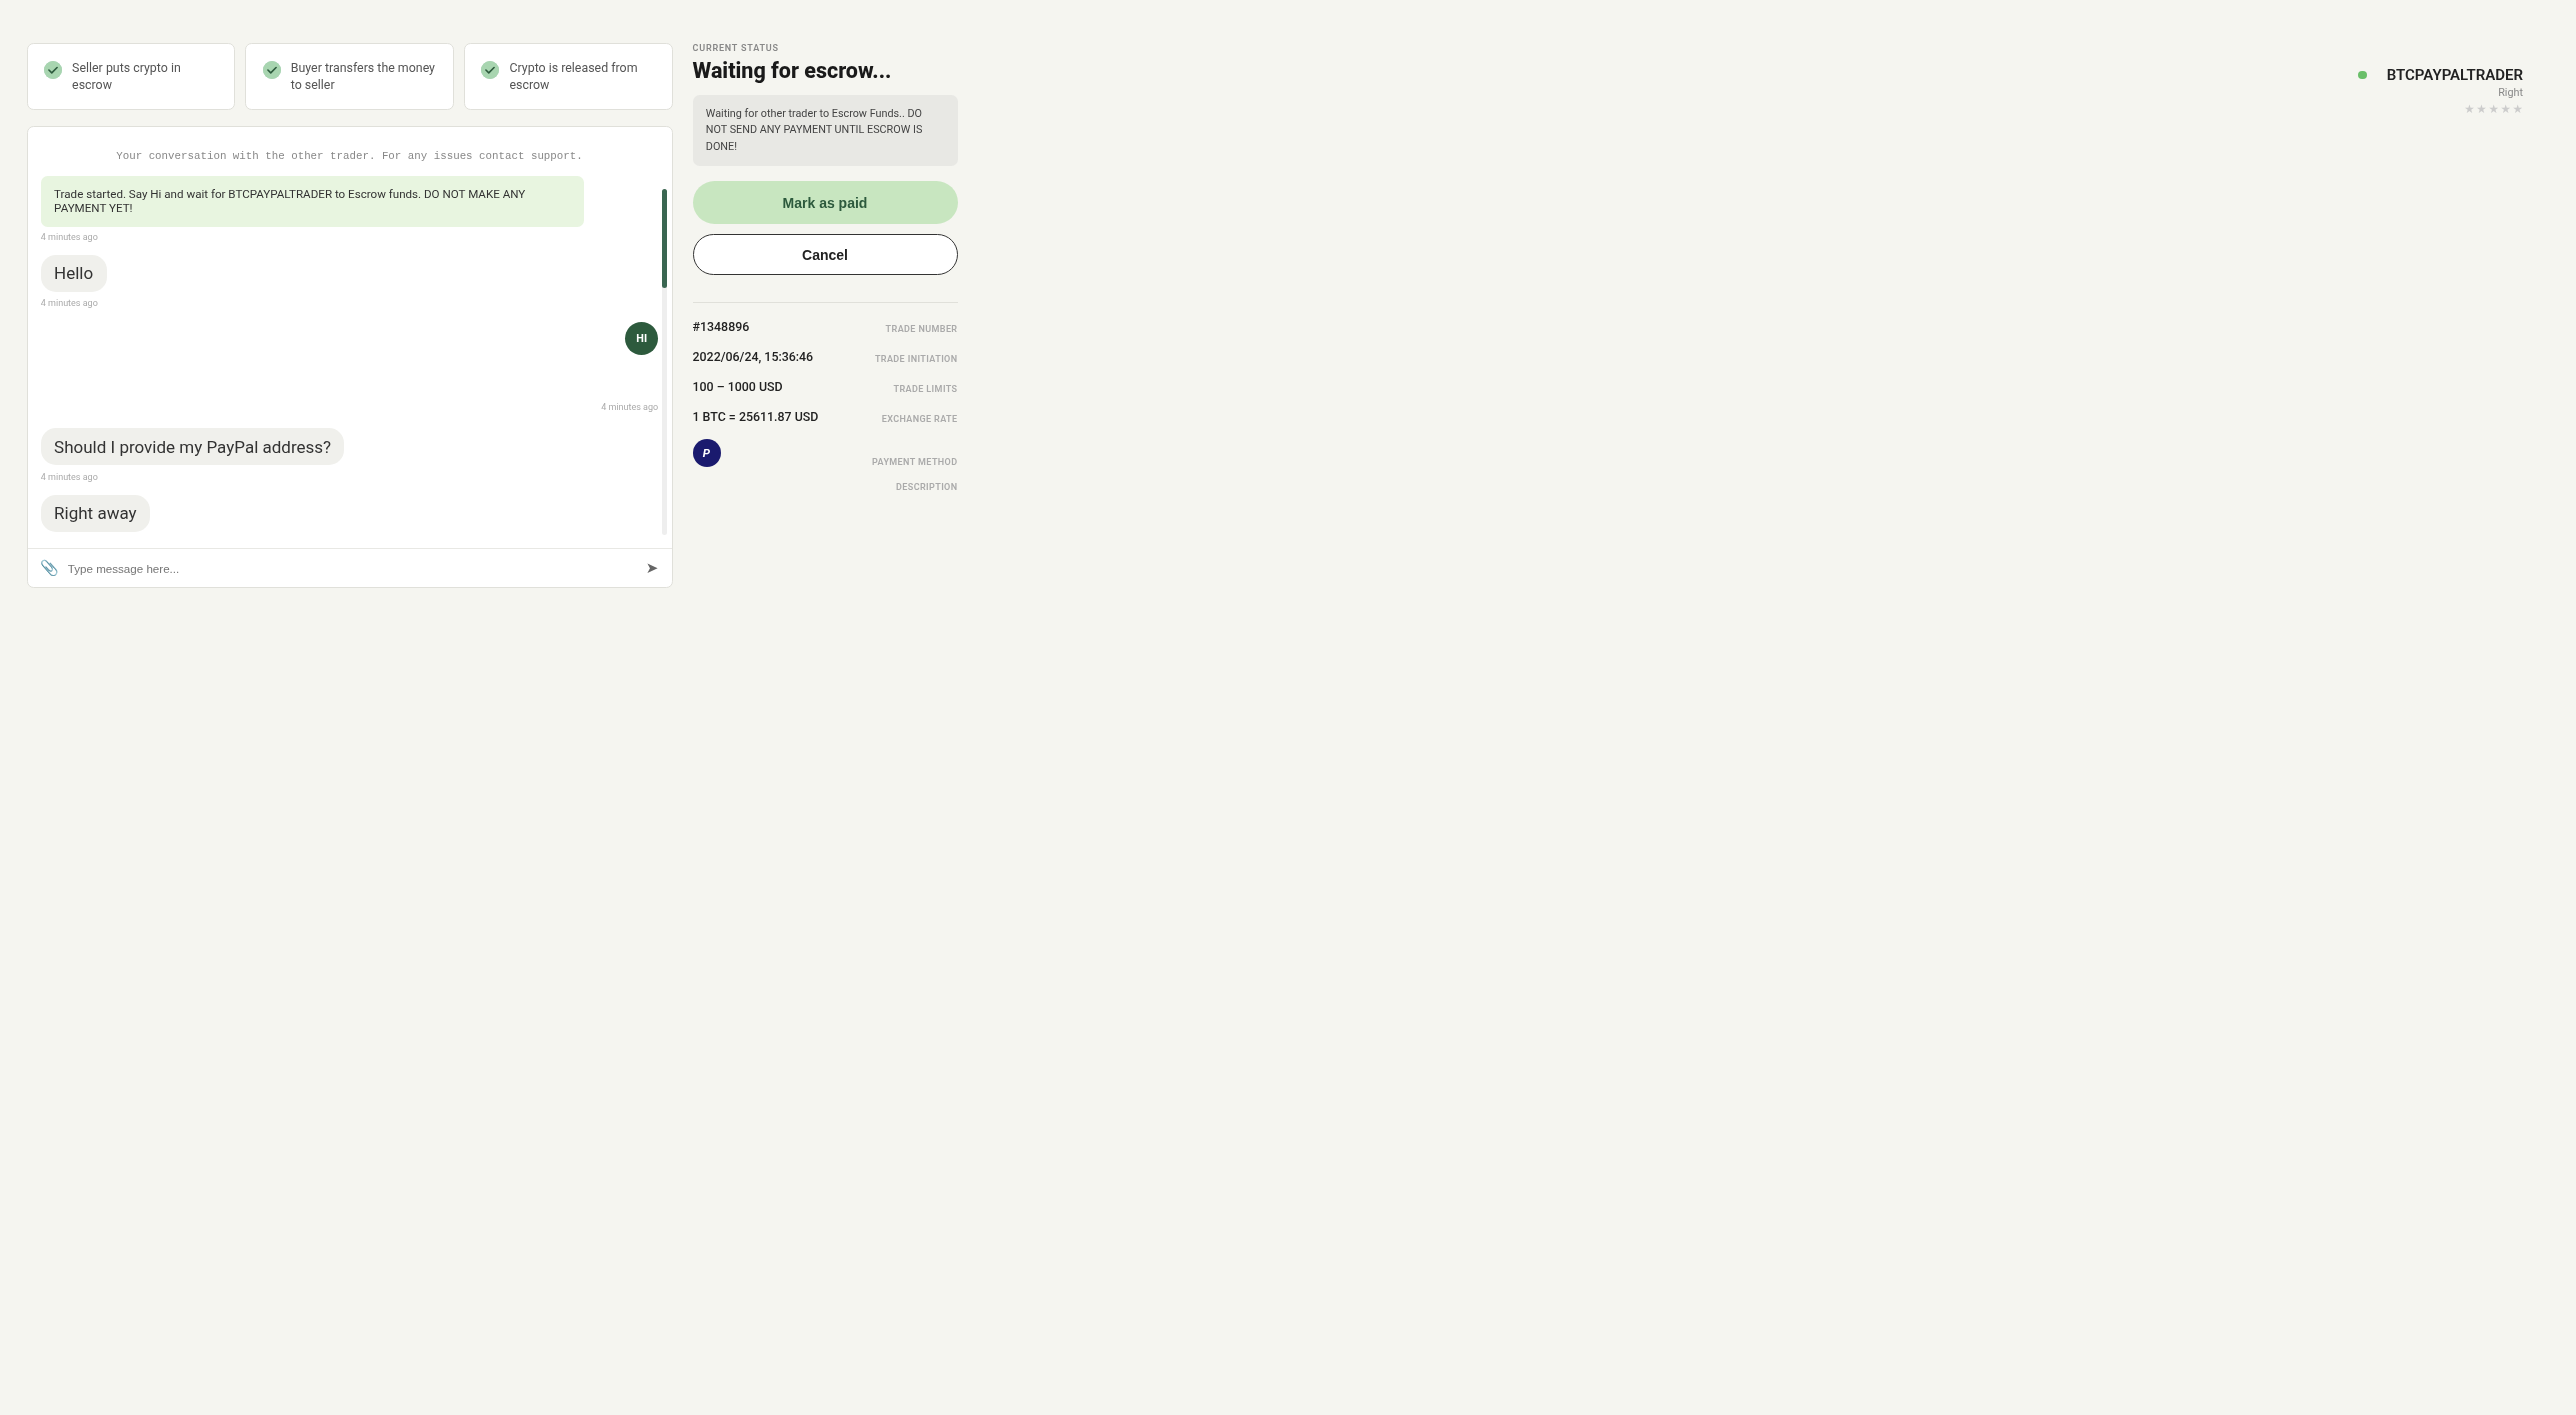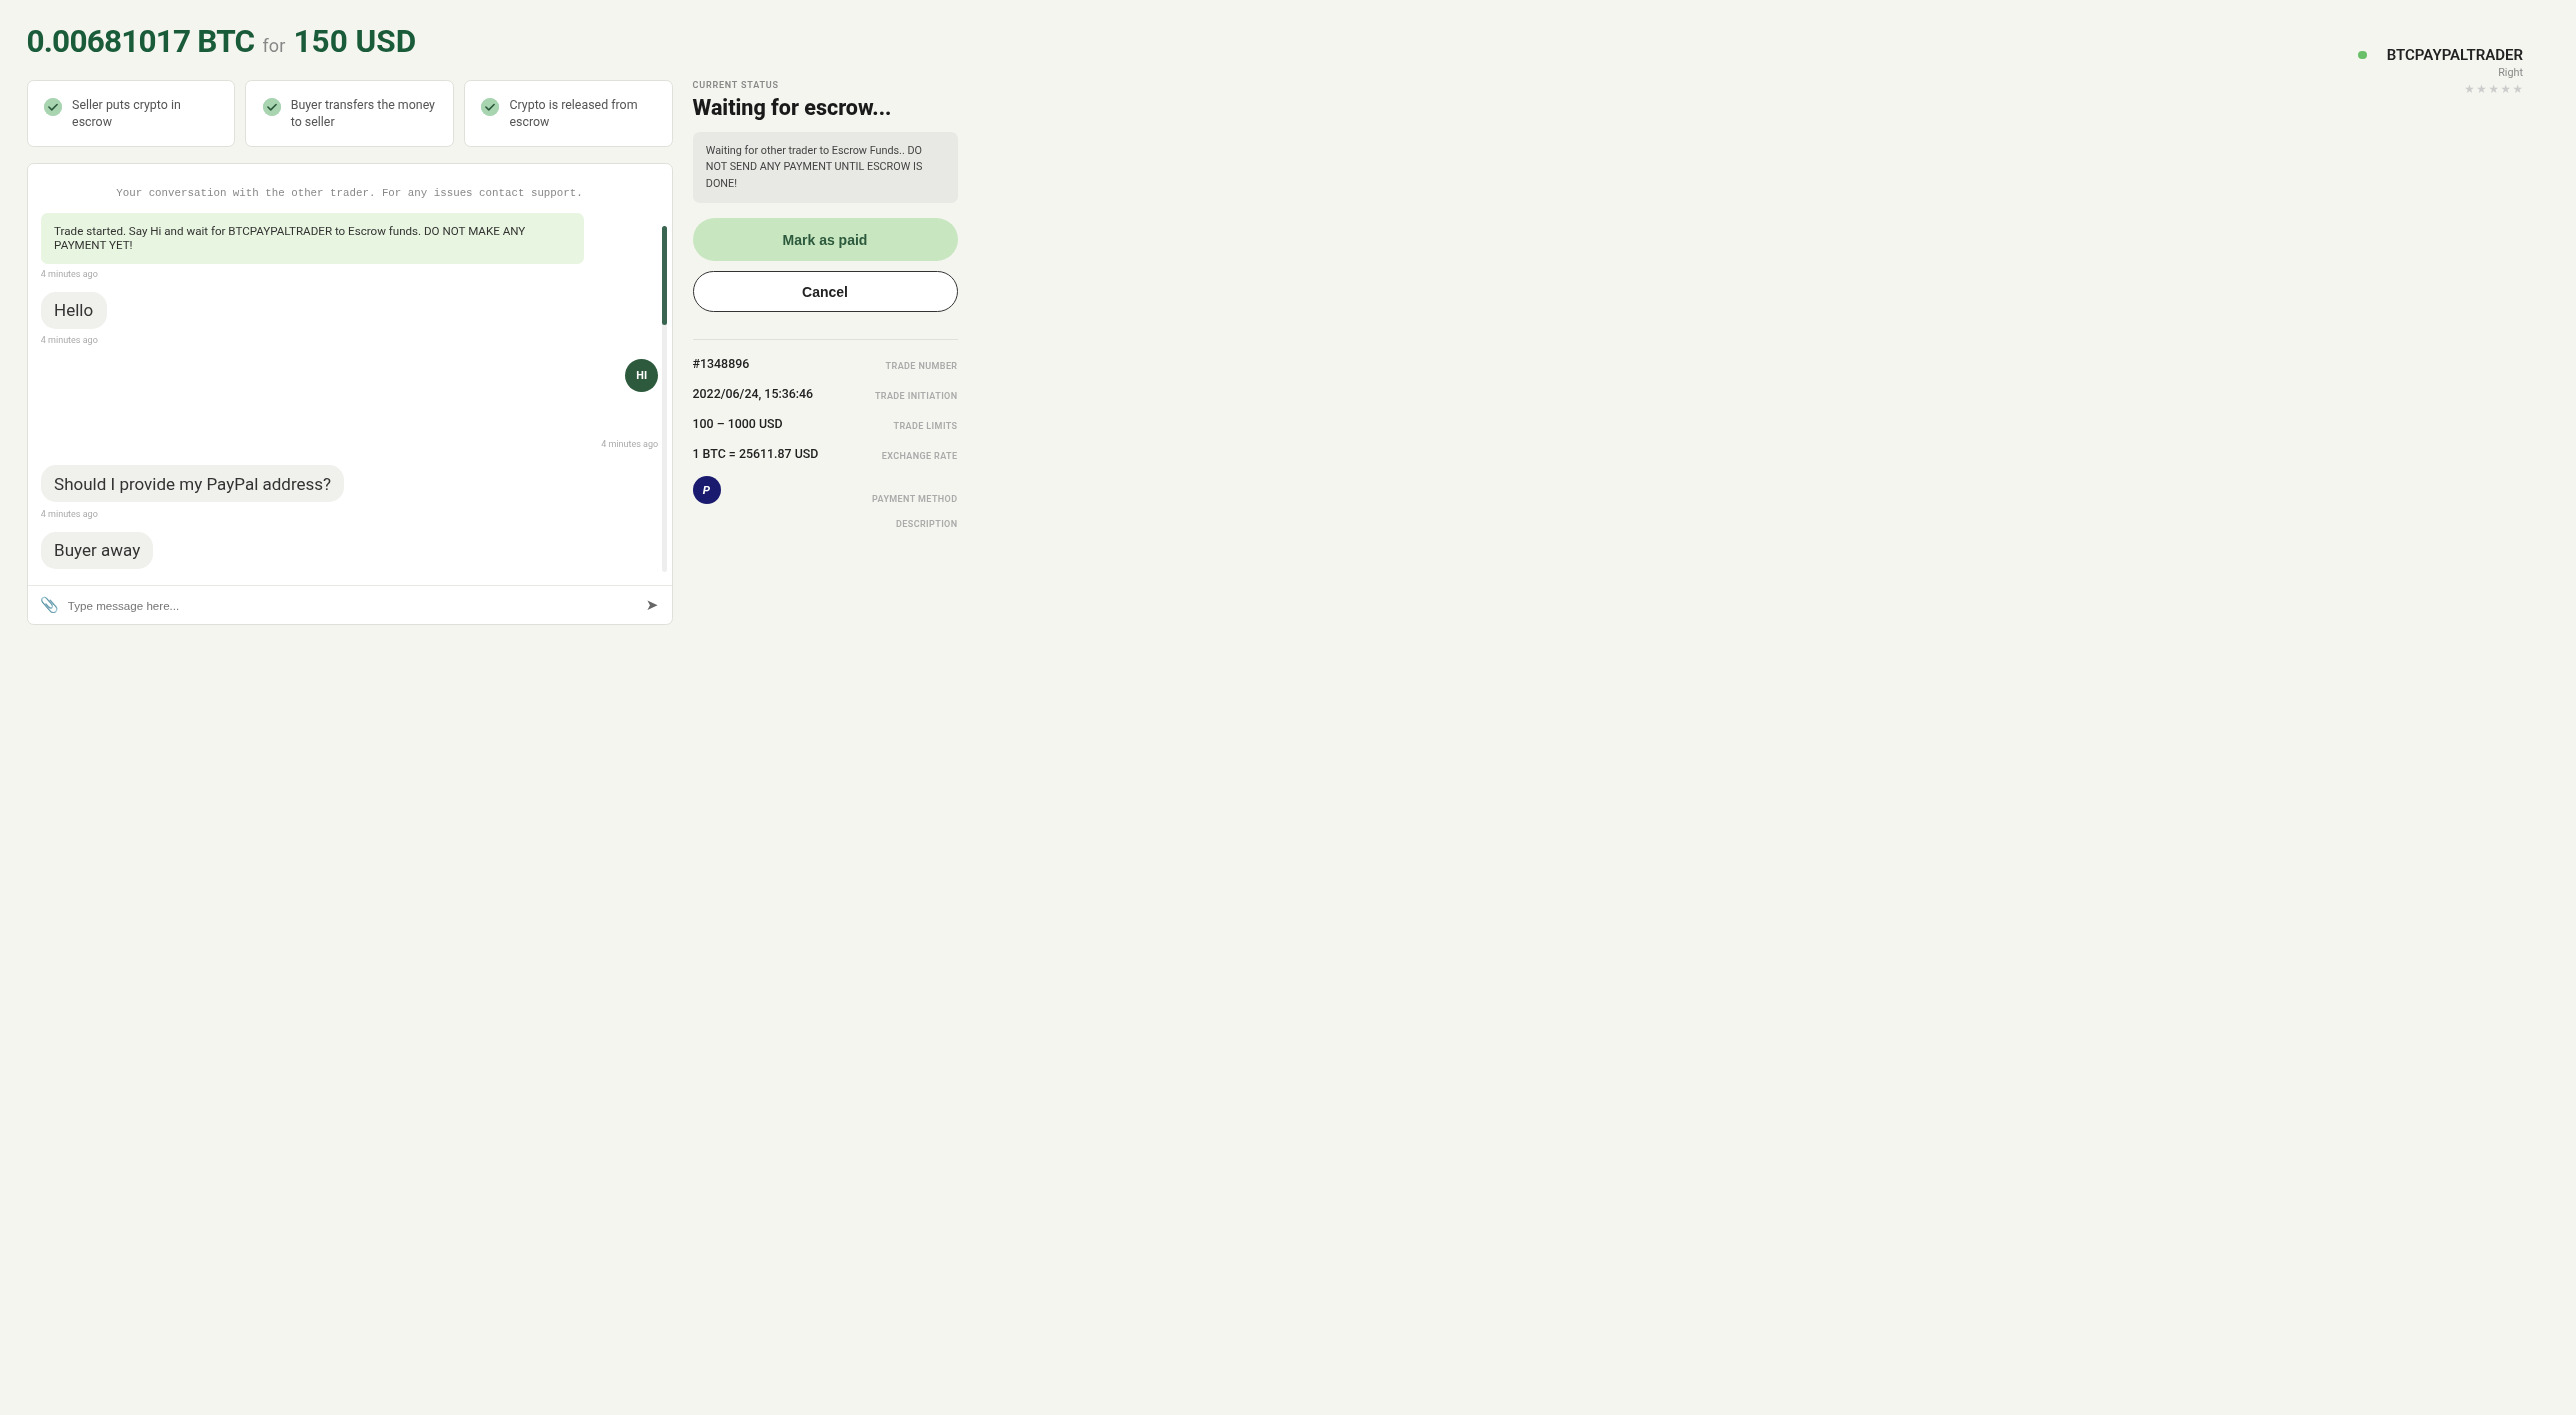--- a/index.html
+++ b/index.html
@@ -336,25 +336,20 @@
     <div class="star-rating">
       <span class="star">★</span>
       <span class="star">★</span>
       <span class="star">★</span>
       <span class="star">★</span>
       <span class="star">★</span>
     </div>
   </div>
 
   <div class="page-header">
-    <div class="trade-amount">
-      <span class="btc-amount">0.00681017 BTC</span>
-      <span class="for-label">for</span>
-      <span class="usd-amount">150 USD</span>
-    </div>
   </div>
 
   <div class="main-layout">
 
     <div class="left-panel">
 
       <div class="steps-row">
         <div class="step-card">
           <div class="step-icon">
             <svg viewBox="0 0 22 22" fill="none">
@@ -403,21 +398,21 @@
               </div>
             </div>
             <div class="message-time">4 minutes ago</div>
           </div>
 
           
           <div class="bubble-left">Should I provide my PayPal address?</div>
           <div class="message-time">4 minutes ago</div>
 
           
-          <div class="bubble-left">Buyer away</div>
+          <div class="bubble-left">Right away</div>
 
           
           <div class="chat-scrollbar" style="position:absolute;right:5px;top:13.3px;bottom:13.3px;">
             <div class="chat-scrollbar-thumb"></div>
           </div>
         </div>
 
         <div class="chat-input-row">
           <span class="attach-icon">📎</span>
           <input class="chat-input" type="text" placeholder="Type message here..." style="">

